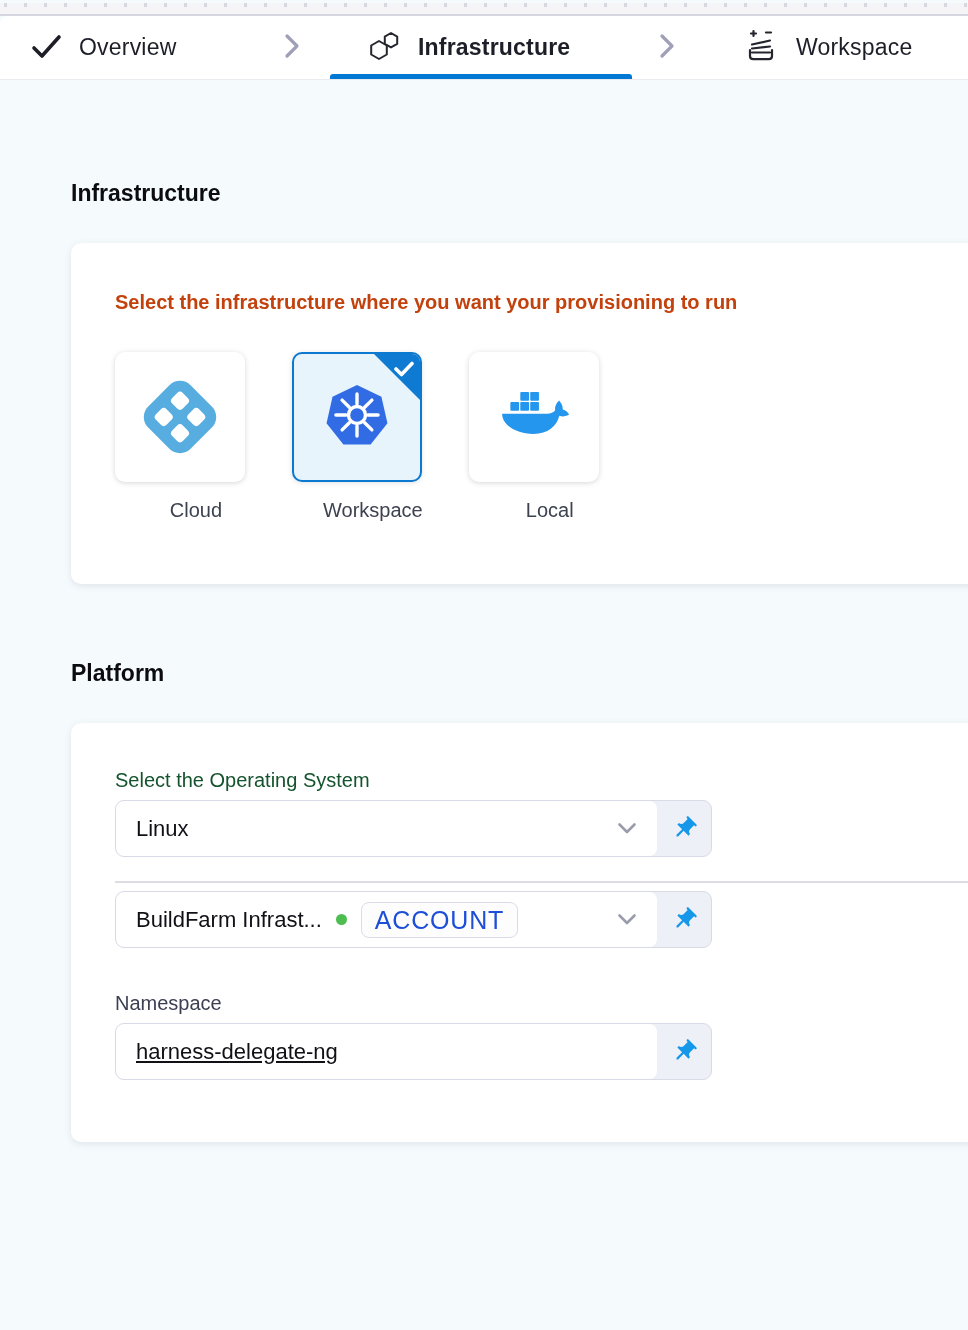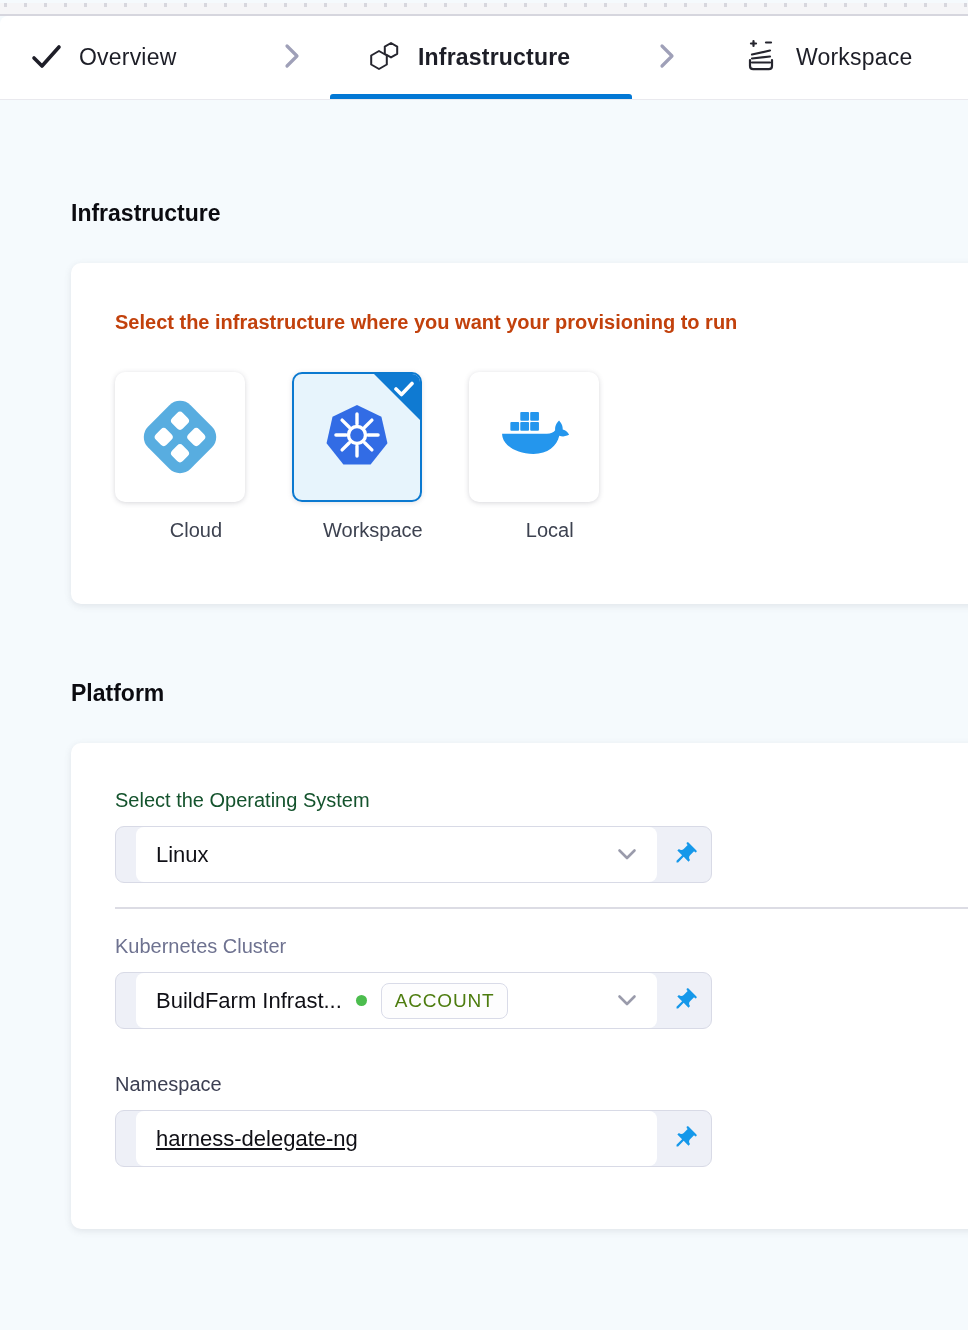--- a/index.html
+++ b/index.html
@@ -11,21 +11,21 @@
     position:relative;
   }
   
   .canvas-strip { height:13px; background:#f5f5f7; border-bottom:2px solid #d6d6de; }
   .canvas-strip .dots {
     height:4px; margin-top:3px; margin-left:4px;
     background:repeating-linear-gradient(90deg,#d7d7de 0 3px, transparent 3px 20px);
   }
   
   .tabbar {
-    position:relative; height:84px; background:#ffffff;
+    position:relative; height:64px; background:#ffffff;
     border-bottom:1px solid #e9e9ee; border-top-left-radius:8px;
   }
   .tab { position:absolute; top:50%; transform:translateY(-50%); display:flex; align-items:center; gap:16px; cursor:pointer; }
   .tab-label { font-size:23px; color:#1d1e27; font-weight:500; letter-spacing:.2px; }
   .tab.active .tab-label { font-weight:600; }
   .tab-overview { left:29px; }
   .tab-infra { left:366px; }
   .tab-ws { left:742px; }
   .sep { position:absolute; top:50%; transform:translateY(-50%); }
   .sep1 { left:281px; } .sep2 { left:656px; }
@@ -66,40 +66,40 @@
     width:60px; height:60px; background:#58ade0; border-radius:15px;
     transform:rotate(45deg);
     display:grid; grid-template-columns:15px 15px; grid-auto-rows:15px; gap:8px; place-content:center;
   }
   .cloud-icon span { background:#fff; border-radius:4px; }
   
   .field-label { font-size:20px; font-weight:500; color:#14532d; }
   .field-label.light { color:#6e7290; }
   .field-label.dark { color:#3c3f52; }
   .control {
-    margin-top:14px; width:597px; height:57px;
+    margin-top:8px; width:597px; height:57px;
     border:1px solid #d8dae6; border-radius:9px; background:#eef0f7;
-    display:flex; overflow:hidden;padding-left:20px;
+    display:flex; overflow:hidden;
   }
   .control-body {
     flex:1; background:#fff; border-radius:8px;
     display:flex; align-items:center; padding:0 20px;
     font-size:22px; color:#101016;
   }
   .control-body .chev { margin-left:auto; display:flex; }
   input.control-text {
     flex:1; border:none; outline:none; font-size:22px; color:#101016;
     font-family:"Liberation Sans", sans-serif; background:transparent; min-width:0;text-decoration:underline;
   }
   .pin-btn { width:54px; display:flex; align-items:center; justify-content:center; cursor:pointer; background:transparent; border:none; }
   .pin-btn svg { transform:rotate(45deg); }
   .status-dot { width:11px; height:11px; border-radius:50%; background:#4cbd4e; margin-left:14px; flex:none; }
   .scope-badge {
     margin-left:14px; padding:2px 13px; border:1.5px solid #d9dbe8; border-radius:8px;
-    color:#4d7c0f; font-size:19px; font-weight:500; letter-spacing:.8px; line-height:30px;
+    color:#1d4ed8; font-size:25px; font-weight:500; letter-spacing:.8px; line-height:30px;
     background:#fdfdfe; flex:none;
   }
   .divider { margin-top:24px; margin-right:-44px; height:2px; background:#dcdce4; }
   .gap26 { margin-top:26px; } .gap44 { margin-top:44px; }
   .value-text { white-space:nowrap; }
 </style>
 </head>
 <body>
 
 <div class="canvas-strip">
@@ -239,21 +239,20 @@
     </div>
     <button class="pin-btn">
       <svg width="27" height="27" viewBox="0 0 24 24" fill="#1598ea">
         <path d="M16 9V4h1c.55 0 1-.45 1-1s-.45-1-1-1H7c-.55 0-1 .45-1 1s.45 1 1 1h1v5c0 1.66-1.34 3-3 3v2h5.97v7l1 1 1-1v-7H19v-2c-1.66 0-3-1.34-3-3z"></path>
       </svg>
     </button>
   </div>
 
   <div class="divider"></div>
 
-  <div class="field-label light gap26">Kubernetes Cluster</div>
   <div class="control">
     <div class="control-body">
       <span class="value-text">BuildFarm Infrast...</span>
       <span class="status-dot"></span>
       <span class="scope-badge">ACCOUNT</span>
       <span class="chev">
         <svg width="20" height="13" viewBox="0 0 20 13" fill="none">
           <polyline points="2.5,2.5 10,10 17.5,2.5" stroke="#9a9bab" stroke-width="2.6" stroke-linecap="round" stroke-linejoin="round"></polyline>
         </svg>
       </span>

